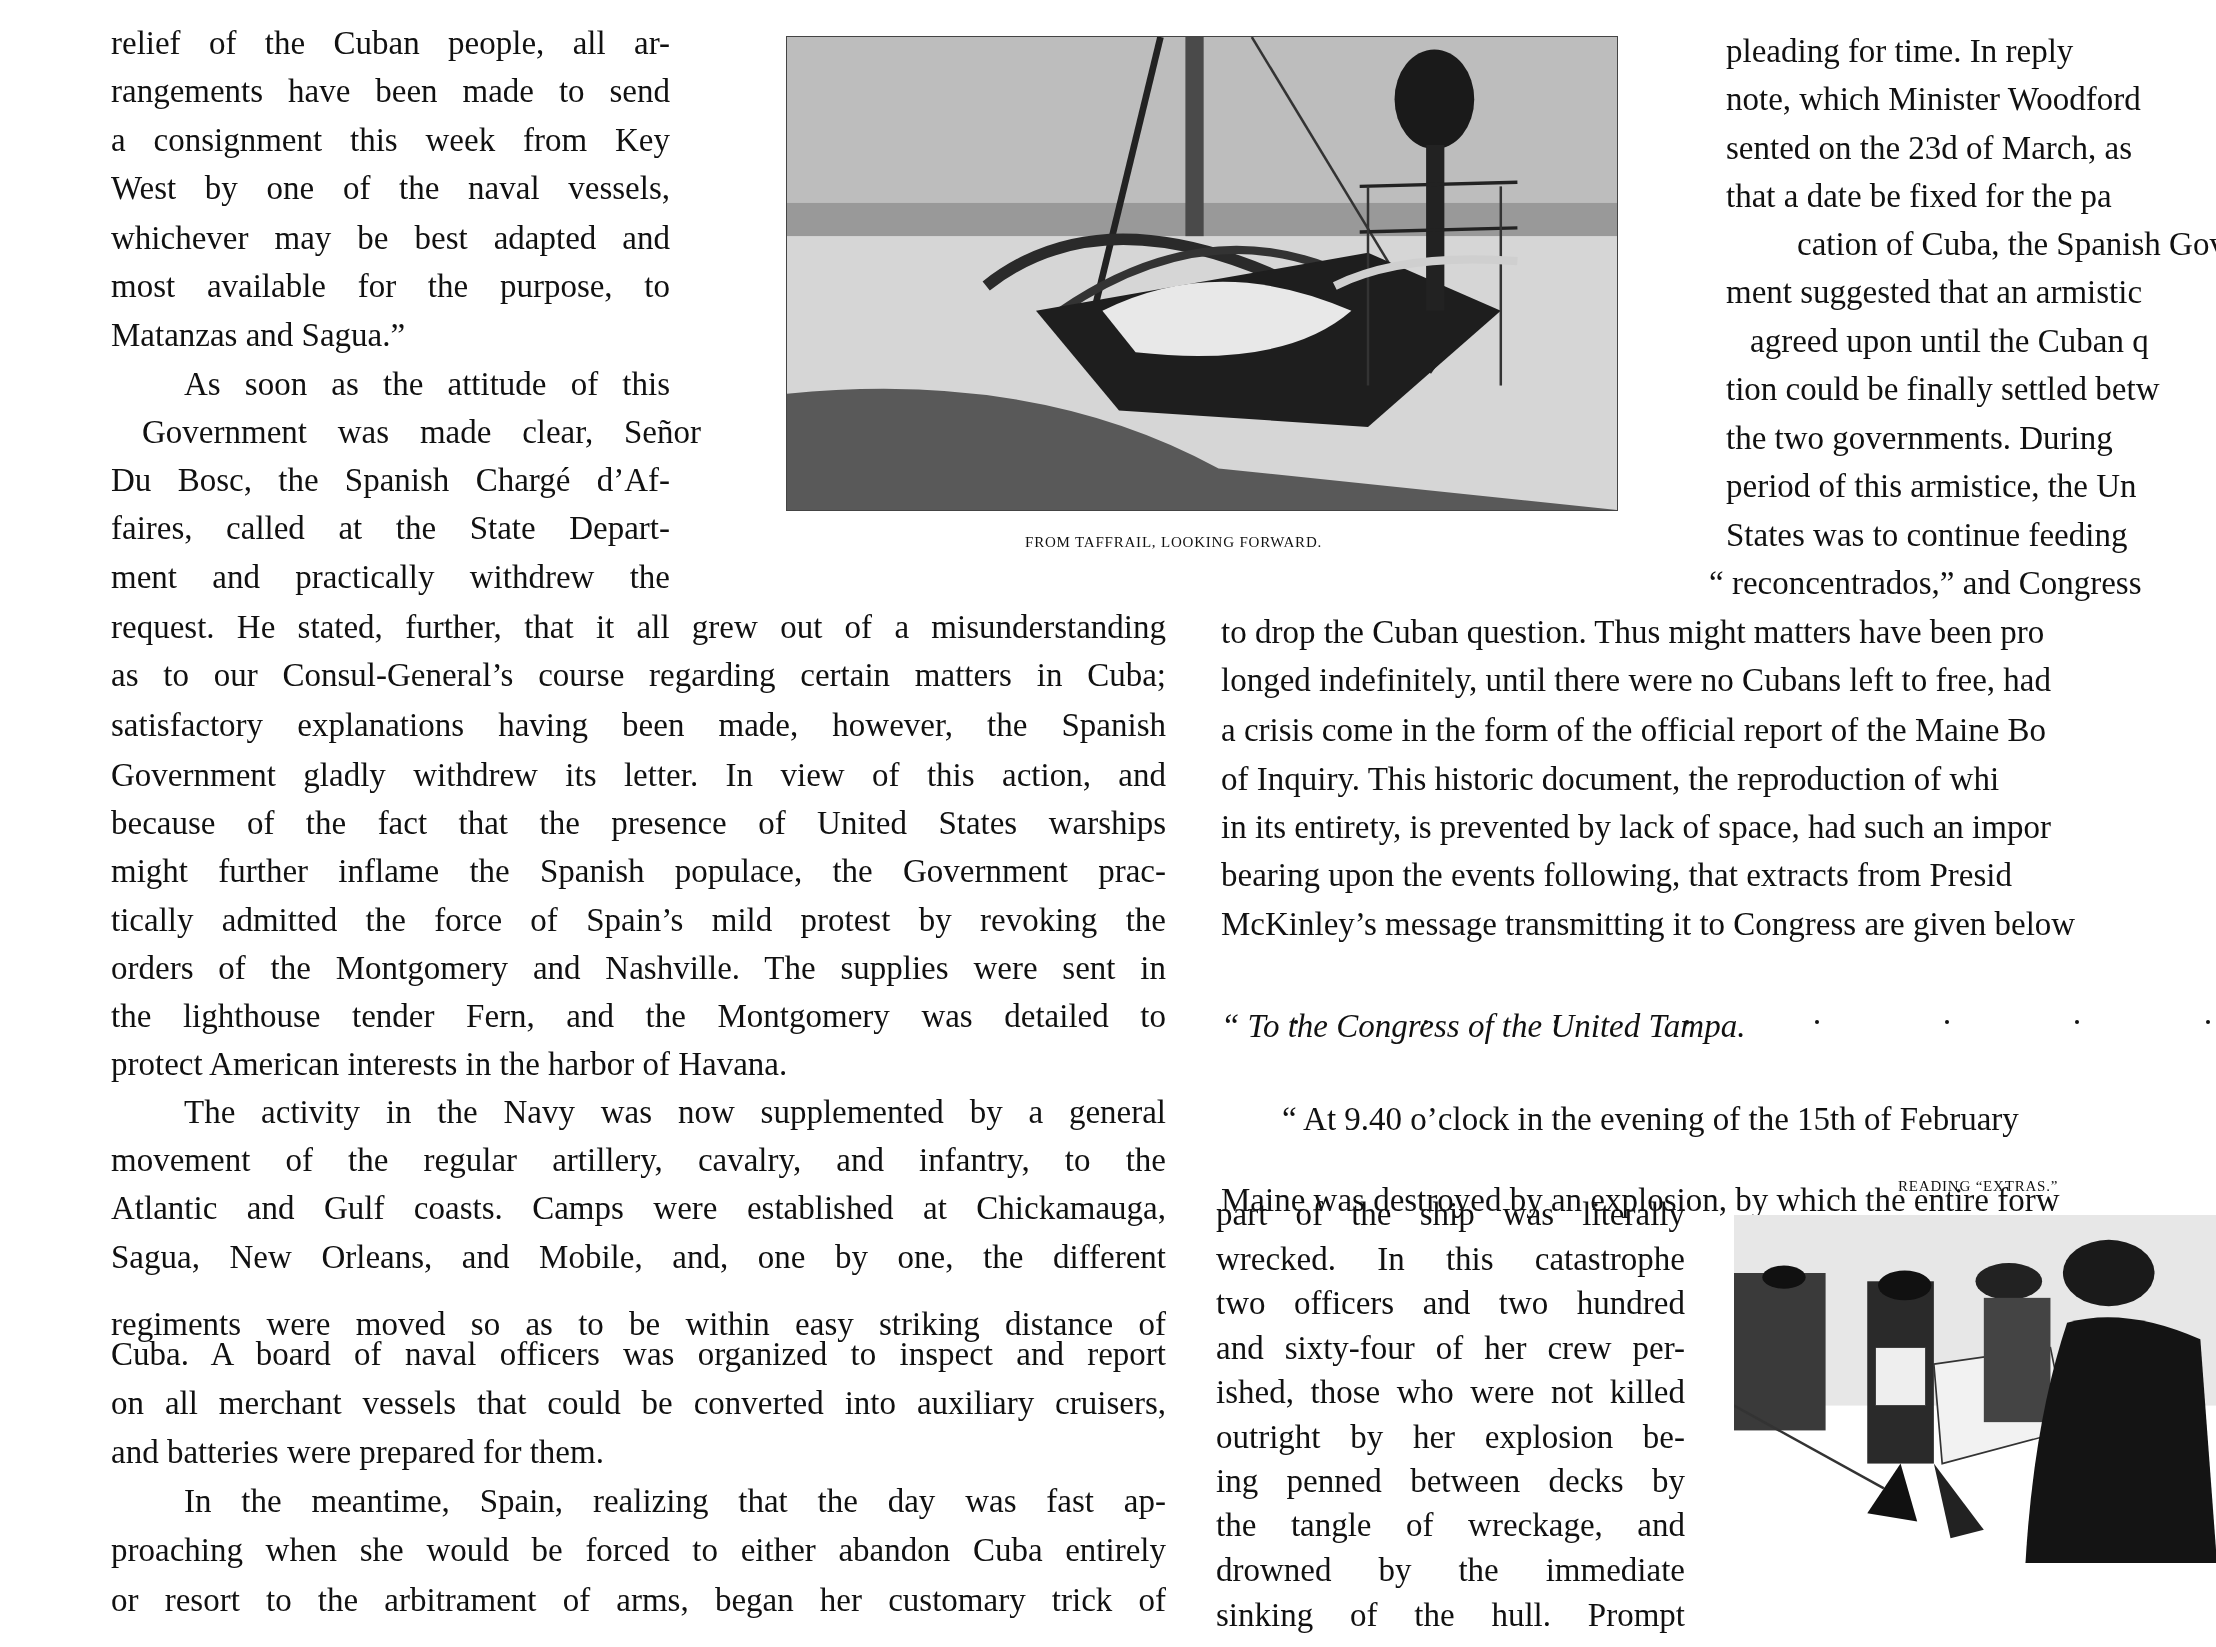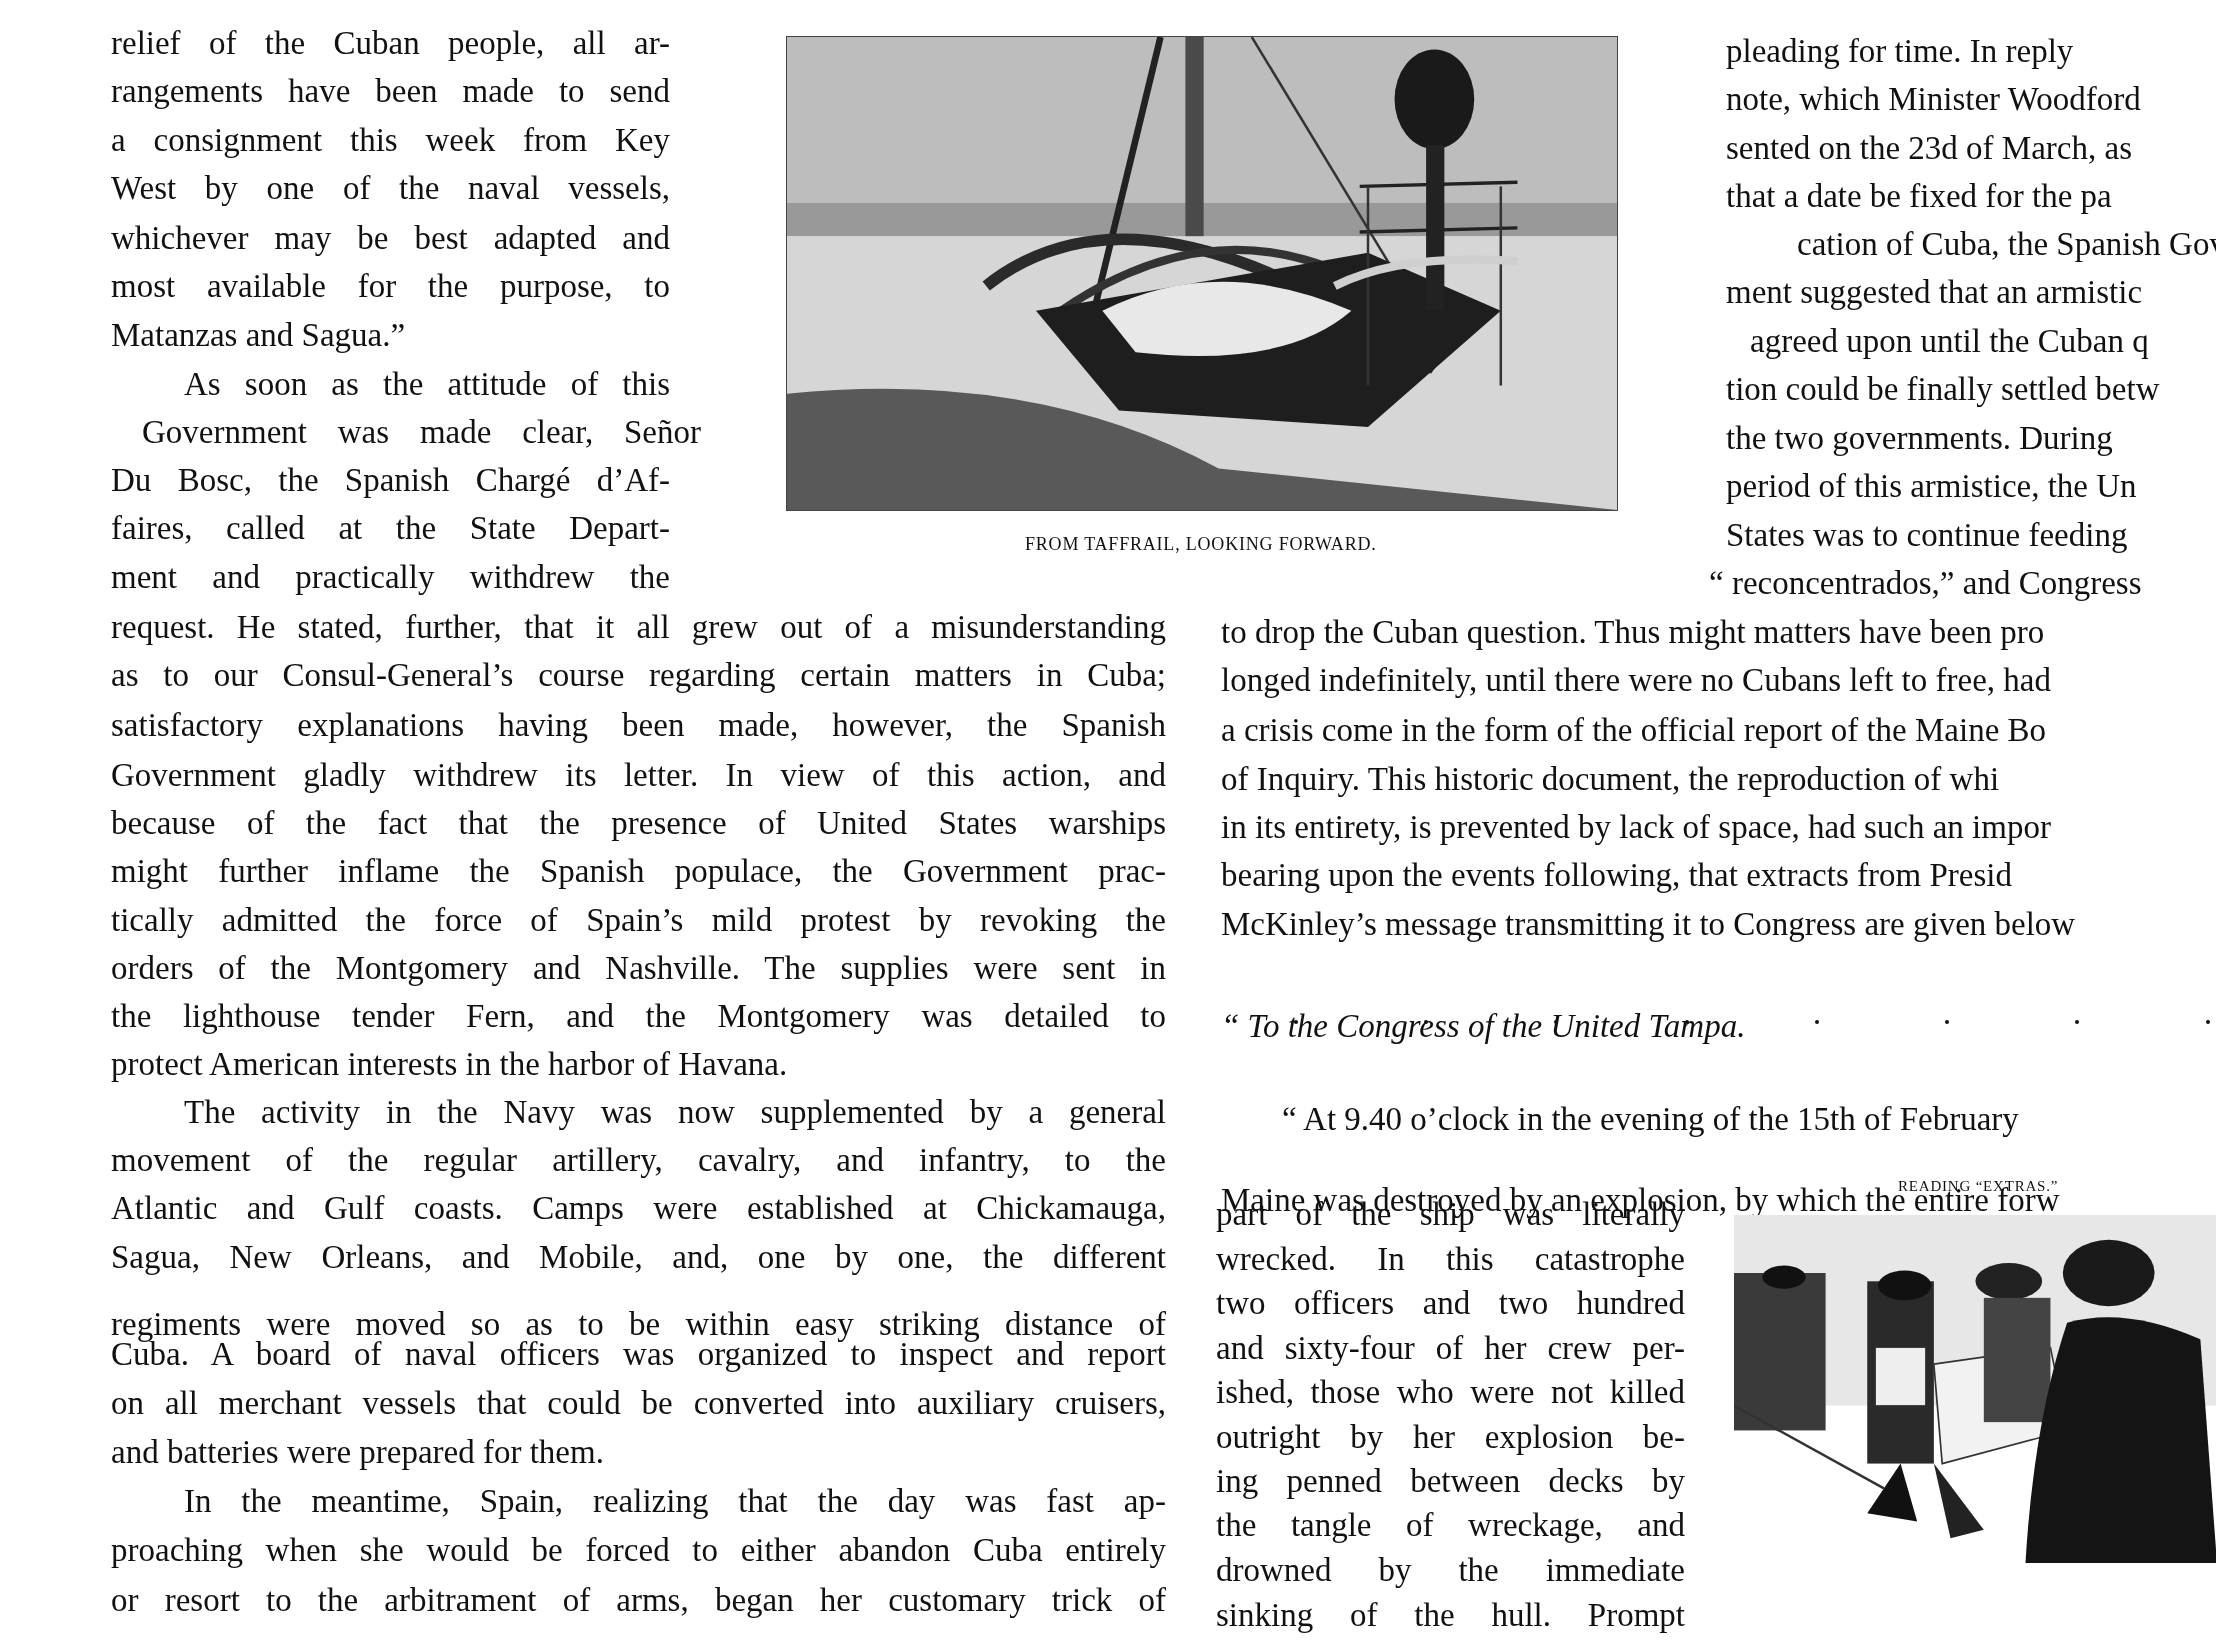--- a/index.html
+++ b/index.html
@@ -10,21 +10,21 @@
   .line.last { text-align-last:left; }
   .line.clip { overflow:hidden; text-align-last:left; }
   .fig { position:absolute; background:#9a9a9a; overflow:hidden; }
   .photo { left:786px; top:36px; width:830px; height:473px;
     background:
       radial-gradient(ellipse 60% 40% at 55% 75%, #1c1c1c 0%, #333 40%, rgba(0,0,0,0) 70%),
       linear-gradient(180deg, #c9c9c9 0%, #b8b8b8 45%, #8c8c8c 60%, #d8d8d8 70%, #5a5a5a 100%);
     border:0.8px solid #444; }
   .photo svg, .sketch svg { position:absolute; left:0; top:0; width:100%; height:100%; }
   .sketch { left:1734px; top:1215px; width:483px; height:348px; background:#fff; }
-  .caption { position:absolute; font-size:18px; letter-spacing:0.8px; white-space:nowrap; text-transform:uppercase; }
+  .caption { position:absolute; font-size:15px; letter-spacing:0.8px; white-space:nowrap; text-transform:uppercase; }
   .italic { font-style:italic; }
   .dots { position:absolute; left:1294px; top:1020px; width:922px; height:16.6px; }
   .dots span { position:absolute; top:0; width:4.1px; height:4.1px; border-radius:50%; background:#111; }
 </style>
 </head>
 <body>
 
 <div>
   <div class="line" style="left:111px;top:19px;width:559px;">relief of the Cuban people, all ar-</div>
   <div class="line" style="left:111px;top:67px;width:559px;">rangements have been made to send</div>

